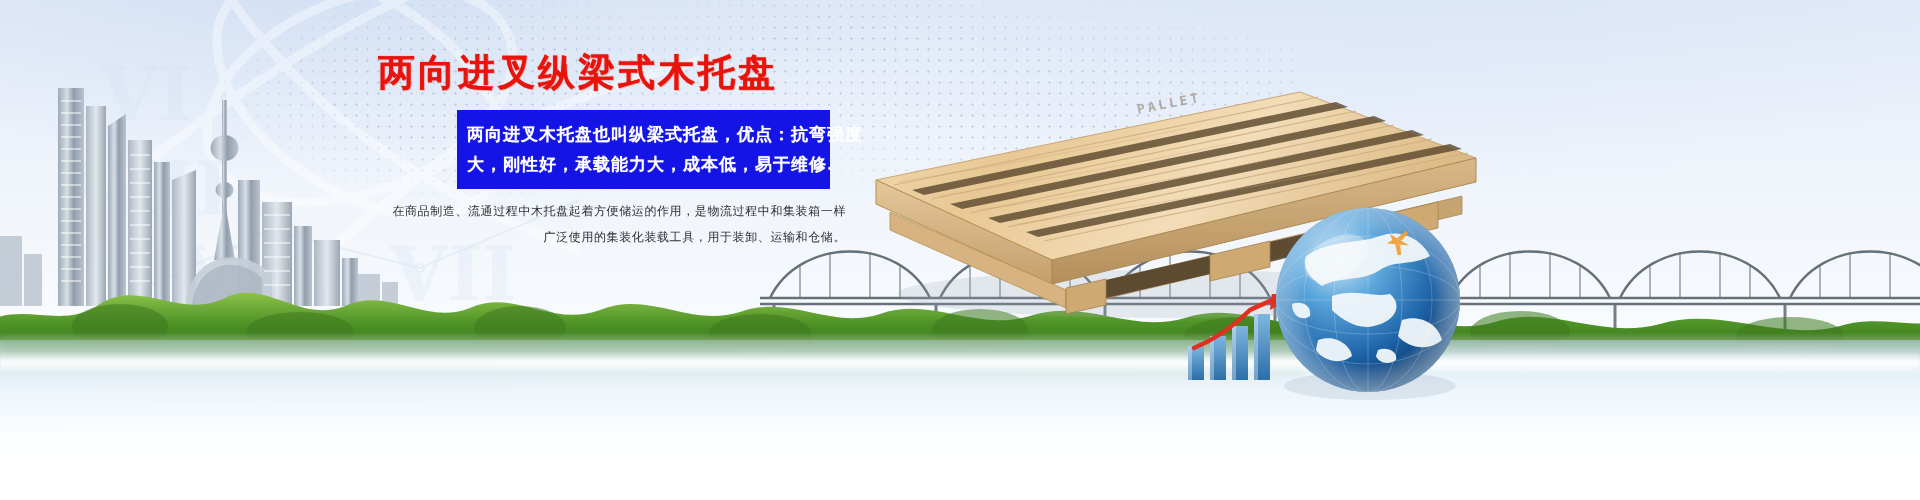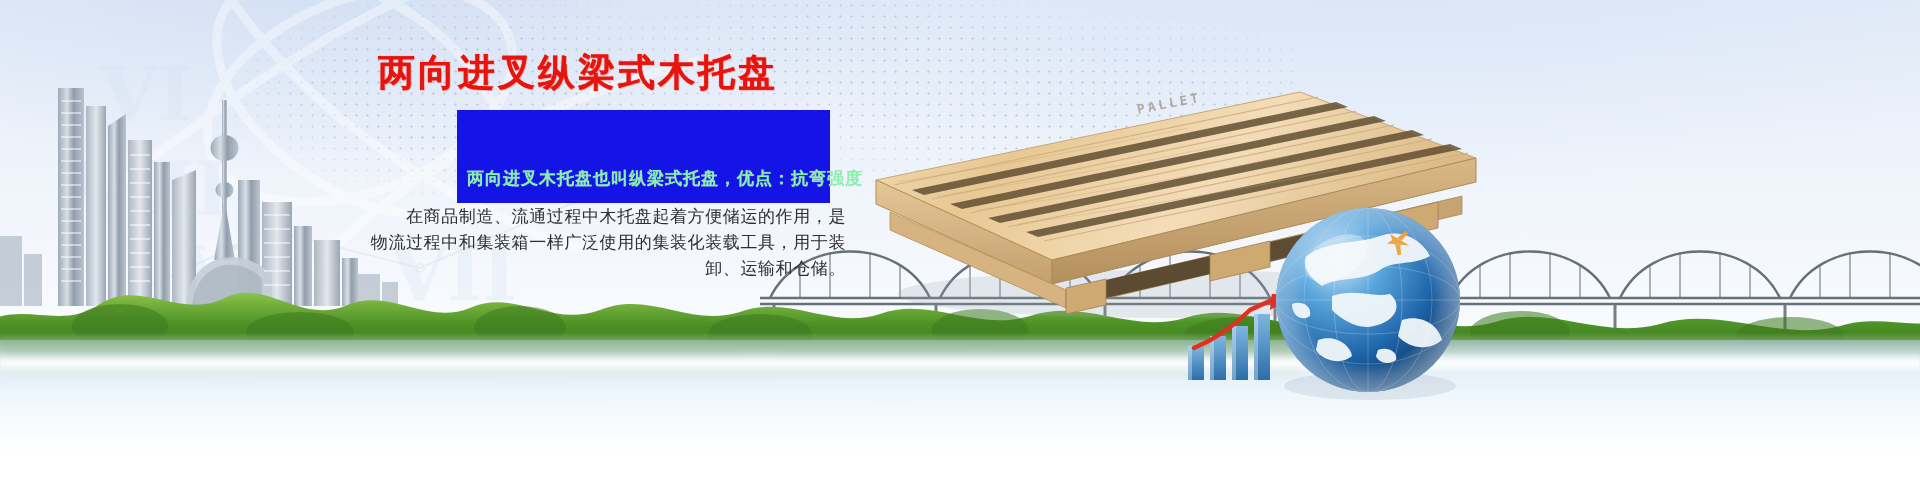--- a/index.html
+++ b/index.html
@@ -93,32 +93,31 @@
     text-shadow:0 0 1px #e8140c, 1px 1px 0 rgba(255,120,110,.35);
   }
   .callout{
     position:absolute;left:457px;top:110px;
     width:373px;
     background:#1414e6;
     padding:9px 0 10px 0;
     box-sizing:border-box;
   }
   .callout-line{
-    color:#86efac;font-weight:700;
+    color:#ffffff;font-weight:700;
     font-family:"DejaVu Serif","Liberation Serif",serif;
     font-size:17px;letter-spacing:1px;line-height:30px;
     padding:0 10px;white-space:nowrap;
     text-shadow:0 0 1px rgba(255,255,255,.6);
-    margin-top:44px;
   }
   .body-text{
-    position:absolute;left:366px;top:204px;width:480px;
+    position:absolute;left:366px;top:198px;width:480px;
     color:#2e2e33;
     font-family:Liberation Sans, sans-serif;
-    font-size:17px;line-height:26px;letter-spacing:.6px;
+    font-size:12px;line-height:26px;letter-spacing:.6px;
   }
   .body-text p{margin:0;text-indent:2em;}
   .body-text p + p{margin-top:2px;}
 </style>
 </head>
 <body>
 
 <div id="banner">
 
   <div class="bg-layer sky"></div>
@@ -476,19 +475,20 @@
       <path d="M0 0 L22 5 L0 10 L4 5 Z"></path>
       <path d="M8 2 L14 -8 L17 -6 L13 3 Z"></path>
       <path d="M8 8 L14 18 L17 16 L13 7 Z"></path>
     </g>
   </svg>
 
   <div class="title">两向进叉纵梁式木托盘</div>
 
   <div class="callout">
     <div class="callout-line">两向进叉木托盘也叫纵梁式托盘，优点：抗弯强度</div>
+    <div class="callout-line">大，刚性好，承载能力大，成本低，易于维修.</div>
   </div>
 
   <div class="body-text">
     <p>在商品制造、流通过程中木托盘起着方便储运的作用，是物流过程中和集装箱一样广泛使用的集装化装载工具，用于装卸、运输和仓储。</p>
   </div>
 
 </div>
 
 </body></html>

